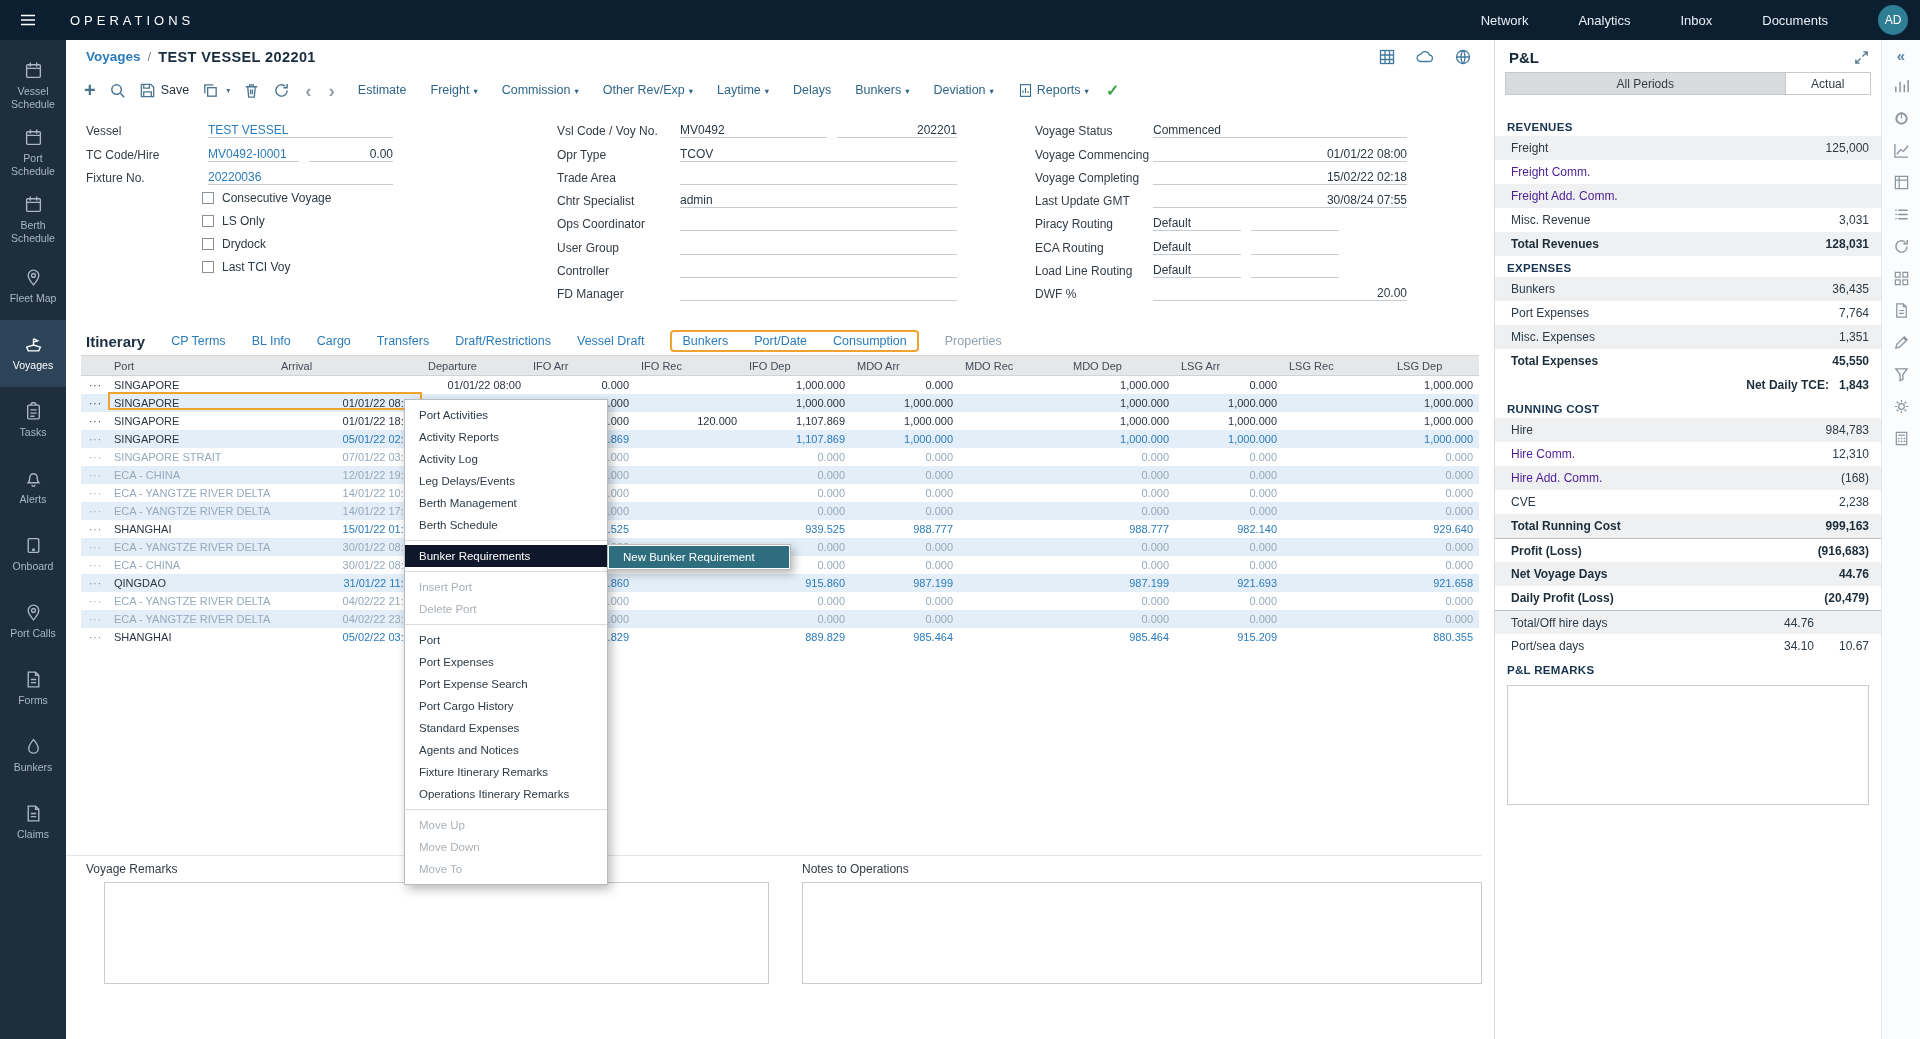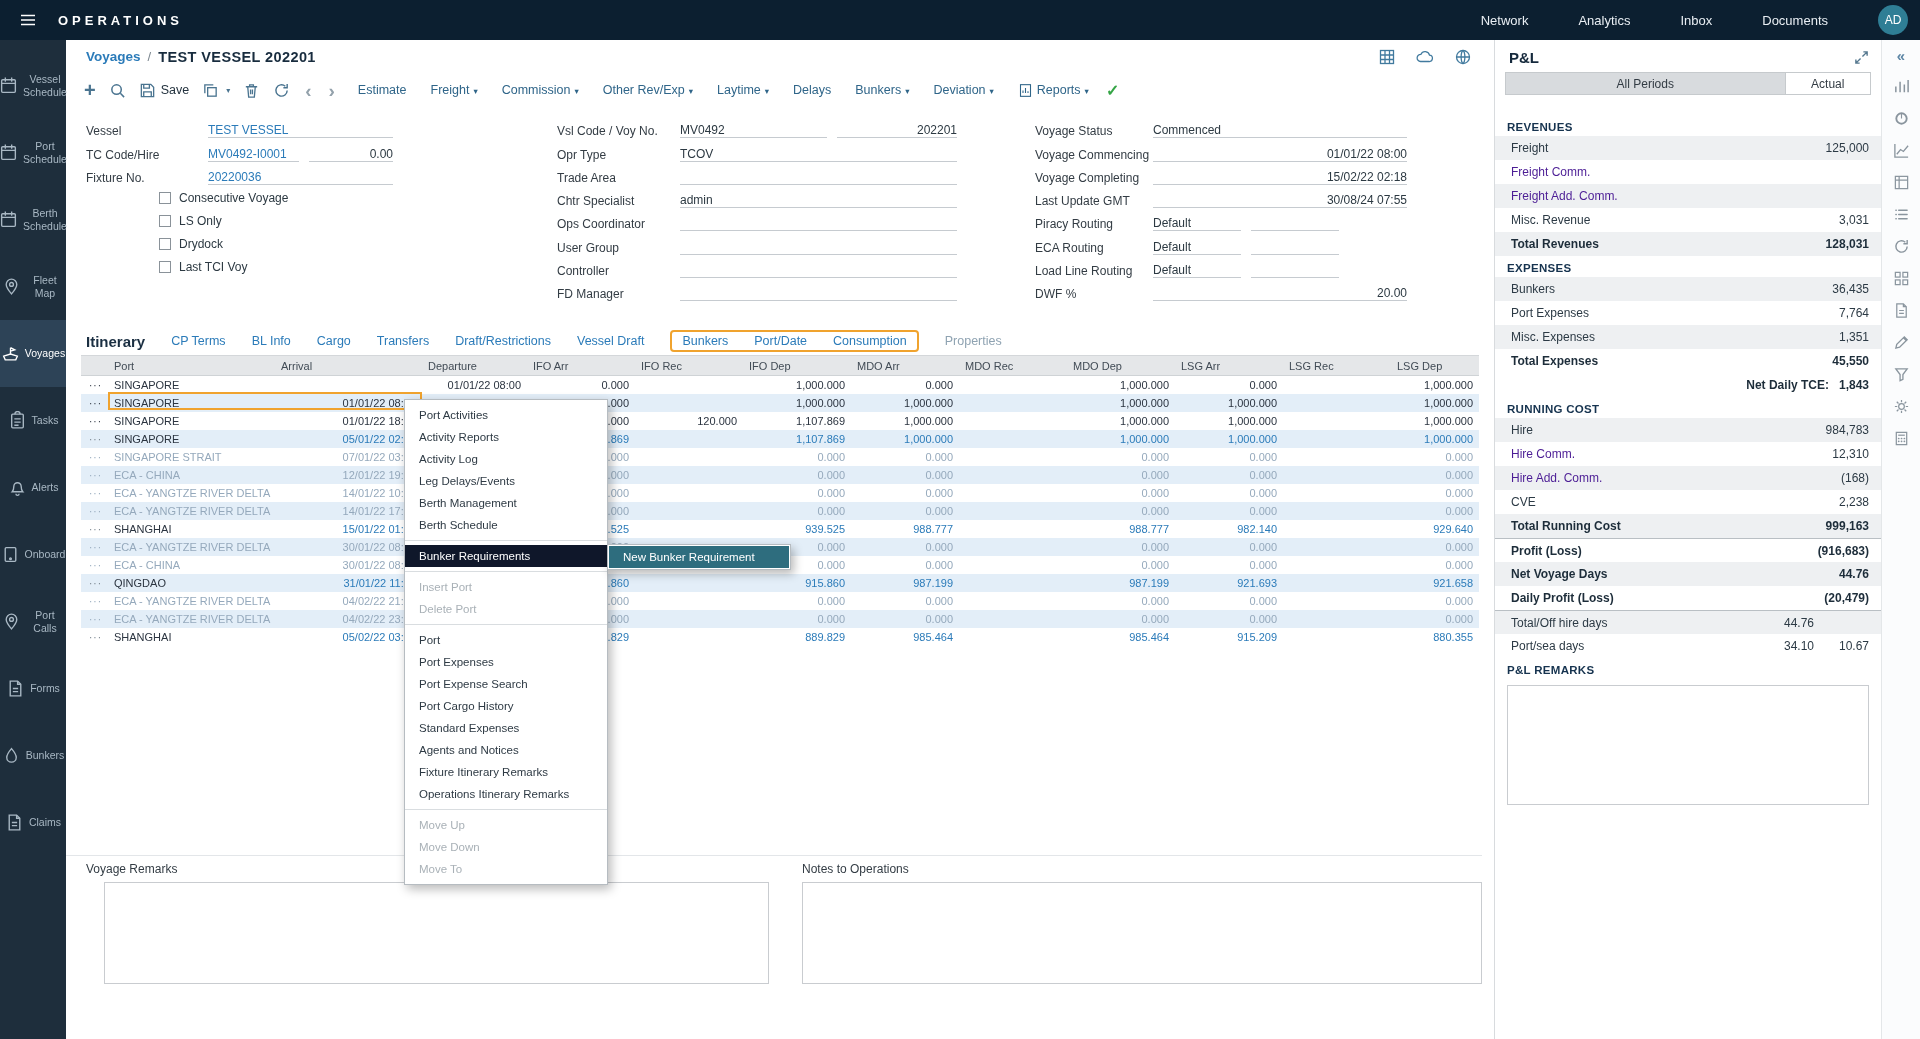--- a/index.html
+++ b/index.html
@@ -1,27 +1,27 @@
 <!DOCTYPE html>
 <html><head>
 <meta charset="utf-8">
 <style>
 html,body{margin:0;padding:0}
 body{width:1920px;height:1039px;position:relative;overflow:hidden;font-family:"Liberation Sans",sans-serif;background:#fff}
 
 .topbar{position:absolute;top:0;left:0;right:0;height:40px;background:#0c1f30;display:flex;align-items:center;z-index:60;color:#fff}
 .hamb{width:56px;display:flex;justify-content:center;cursor:pointer}
 .hamb svg{width:18px;height:18px}
-.apptitle{font-size:13px;font-weight:700;letter-spacing:4px;margin-left:2px}
+.apptitle{font-size:13px;font-weight:400;letter-spacing:4px;margin-left:14px}
 .topnav{margin-left:auto;display:flex;align-items:center}
 .topnav-item{margin-right:50px;font-size:13px;color:#e9eef3;cursor:pointer}
 .avatar{width:30px;height:30px;border-radius:50%;background:#2f7e95;color:#fff;font-size:12px;font-weight:400;display:flex;align-items:center;justify-content:center;margin-right:12px;cursor:pointer}
 
 .sidebar{position:absolute;top:40px;left:0;width:66px;bottom:0;background:#1e2e3c;z-index:55;padding-top:12px;box-sizing:border-box}
-.side-item{height:67px;display:flex;flex-direction:row;align-items:center;justify-content:center;gap:5px;color:#a9b8c4;font-size:10.5px;text-align:center;cursor:pointer;line-height:1.15;padding:0 2px}
+.side-item{height:67px;display:flex;flex-direction:column;align-items:center;justify-content:center;gap:5px;color:#a9b8c4;font-size:10.5px;text-align:center;cursor:pointer;line-height:1.15;padding:0 2px}
 .side-item.active{background:#2d4357;color:#fff}
 .side-ic svg{width:19px;height:19px;display:block}
 .side-lb{max-width:62px}
 .chatfab{position:absolute;bottom:12px;left:16px;width:34px;height:34px;border-radius:50%;background:#1879cb;display:flex;align-items:center;justify-content:center;cursor:pointer}
 .chatfab svg{width:18px;height:18px}
 
 .main{position:absolute;top:40px;left:66px;width:1428px;bottom:0;background:#fff}
 .crumbrow{position:absolute;top:0;left:0;right:0;height:33px;display:flex;align-items:center;padding-left:20px;box-sizing:border-box}
 .crumb-section{color:#2b7bb9;font-size:13.5px;font-weight:700;cursor:pointer}
 .crumb-sep{color:#7a858e;margin:0 7px;font-size:13px}
@@ -55,21 +55,21 @@
 #fcol2 .flabel{width:123px}
 #fcol3 .flabel{width:118px}
 .fwrap{flex:1;display:flex;gap:10px;min-width:0}
 .ffield{border-bottom:1px solid #c6cbd0;height:17px;flex:1;display:flex;align-items:flex-end;min-width:0}
 .ffield.fixed2{flex:none;width:84px}
 .ffield.half{flex:none;width:88px}
 .ffield.c2b{flex:none;width:120px}
 .fval{font-size:12px;color:#2c3942;white-space:nowrap;width:100%;overflow:hidden}
 .fval.link{color:#2b7bb9}
 .fval.right{text-align:right}
-.cbrow{display:flex;align-items:center;height:23px;margin-left:73px;cursor:pointer}
+.cbrow{display:flex;align-items:center;height:23px;margin-left:116px;cursor:pointer}
 .cbbox{width:12px;height:12px;border:1px solid #8a9299;background:#fff;margin-right:8px;flex:none;box-sizing:border-box}
 .cblab{font-size:12px;color:#2c3942}
 
 .tabsrow{position:absolute;top:288px;left:20px;right:8px;height:26px;display:flex;align-items:center;gap:26px}
 .it-title{font-size:15px;font-weight:700;color:#1b2f42;cursor:pointer}
 .tab{font-size:12.5px;color:#2b7bb9;cursor:pointer;white-space:nowrap}
 .tab.muted{color:#8fa3b2}
 .orange-group{display:flex;gap:26px;border:2px solid #f0a32e;border-radius:4px;padding:2px 10px}
 
 .ittable{position:absolute;top:315px;left:15px;width:1398px;font-size:11px}

